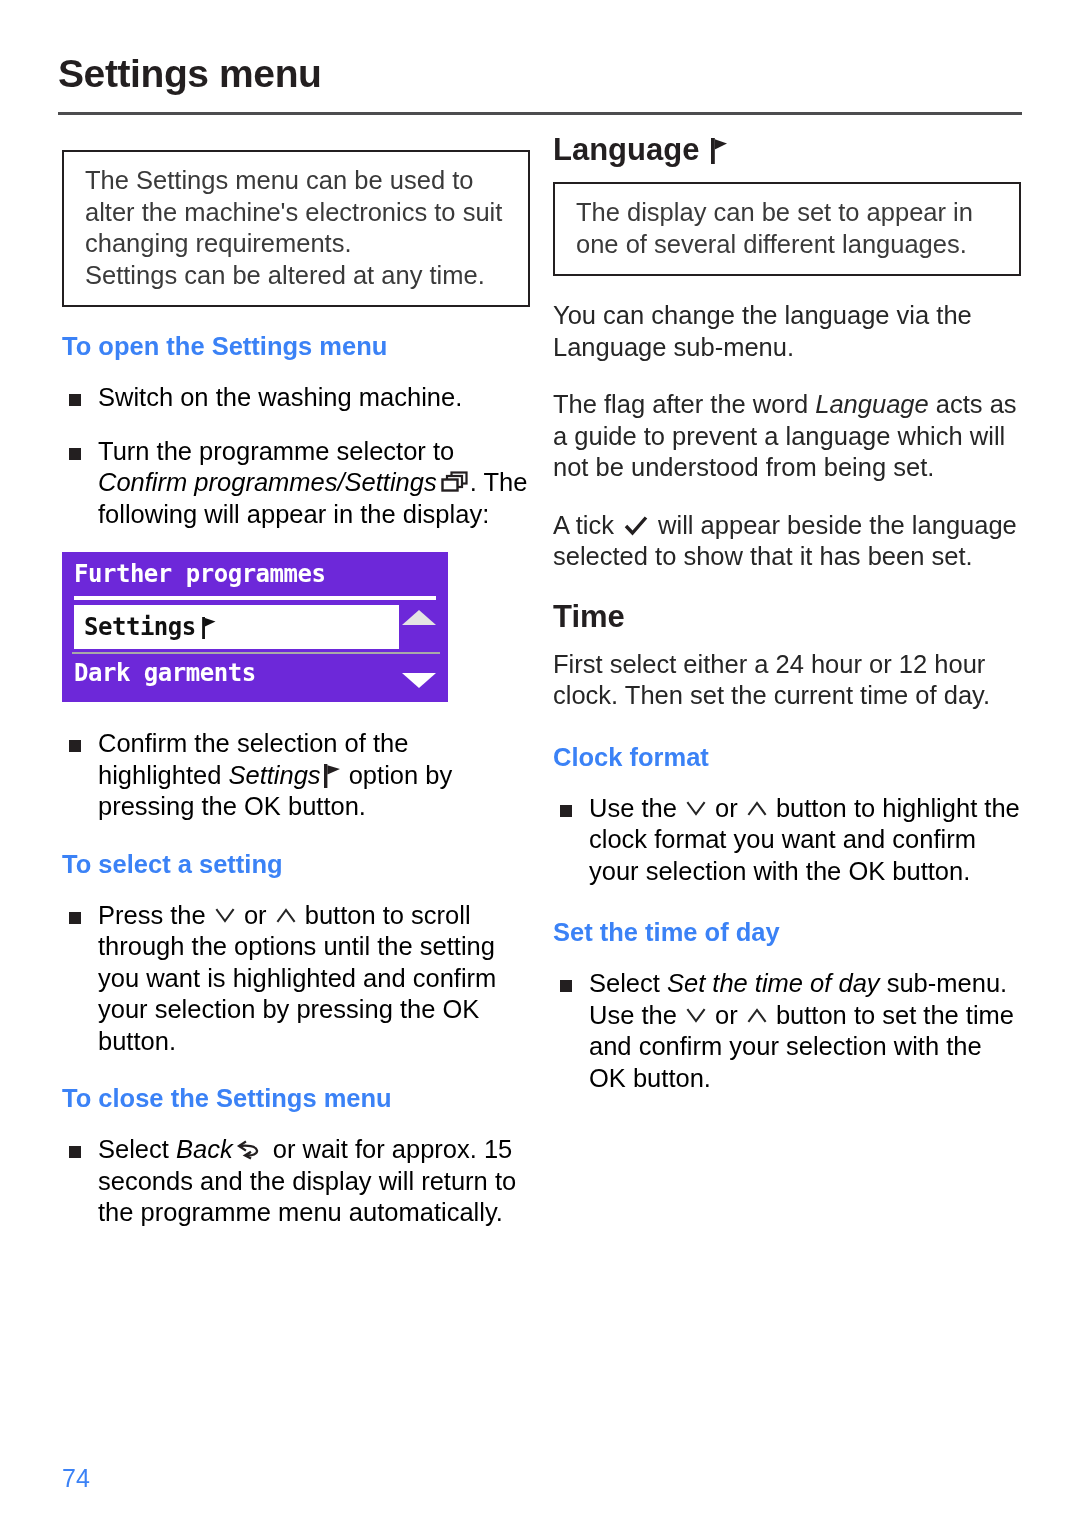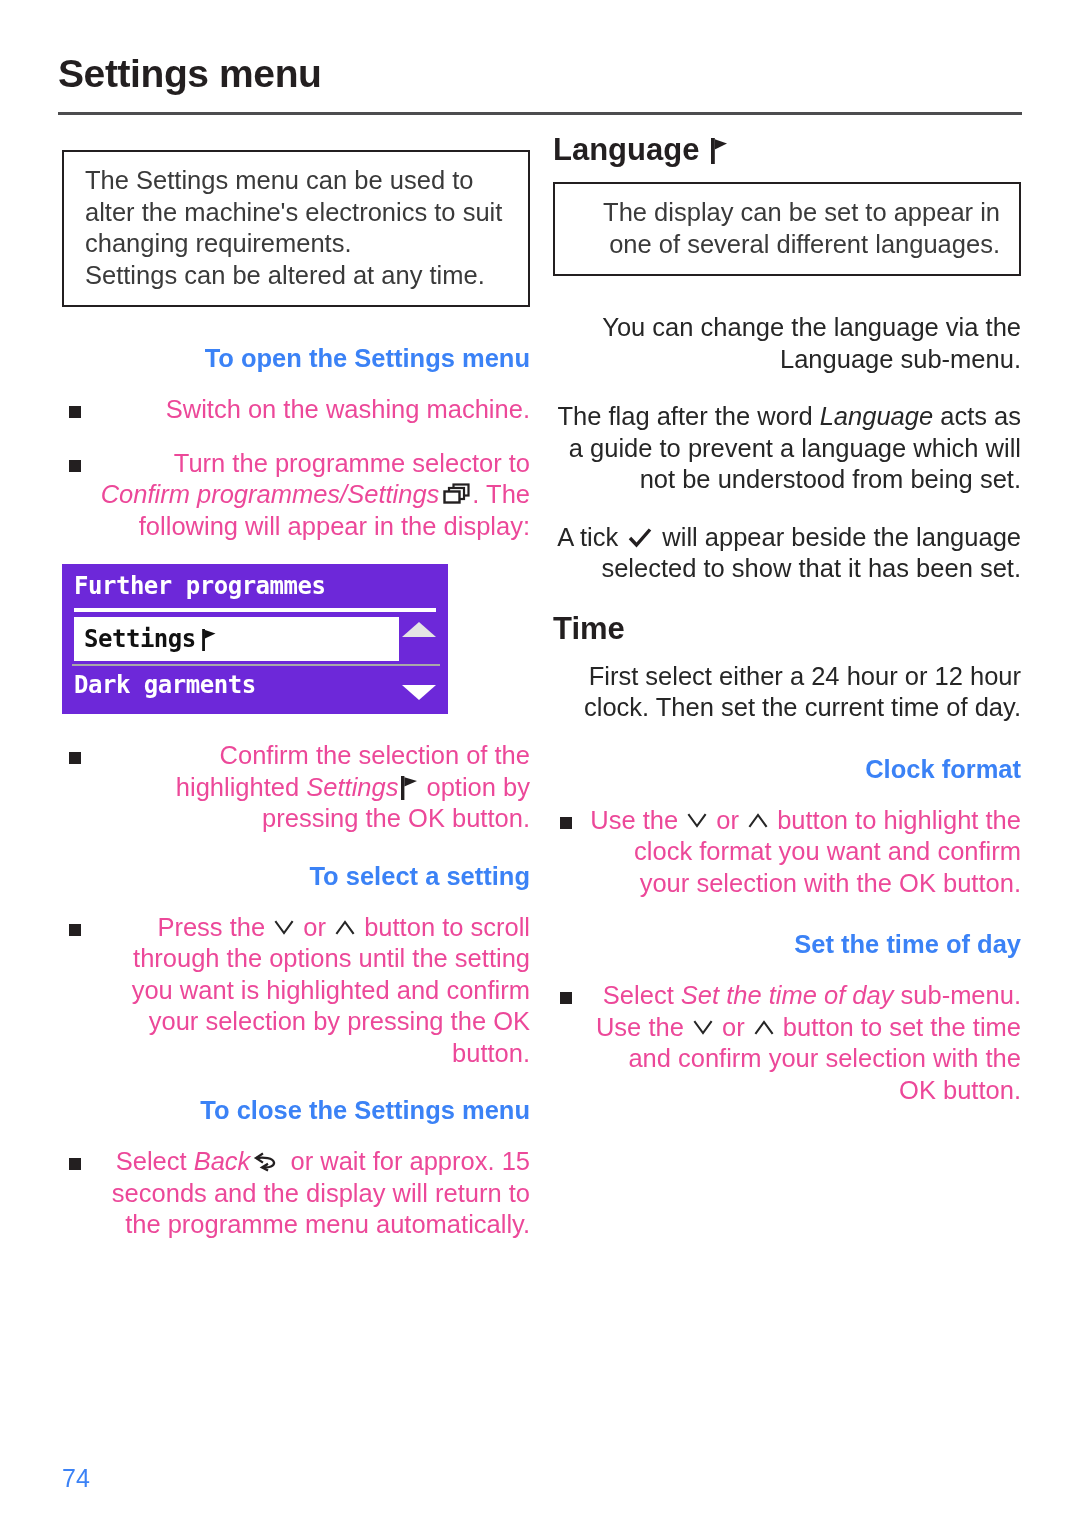--- a/index.html
+++ b/index.html
@@ -56,21 +56,21 @@
     font-size: 25.5px;
     line-height: 31.5px;
     margin: 0 0 0 0;
     color: #262626;
     font-weight: 400;
   }
 
   .boxed {
     border: 2px solid #231f20;
     padding: 13px 19px 14px 21px;
-    margin-bottom: 36px;
+    margin-bottom: 24px;
     box-sizing: border-box;
   }
   .boxed .para { color: #3a3a3a; }
 
   .subhead {
     font-size: 25.5px;
     font-weight: bold;
     line-height: 31px;
     color: #3b82f6;
     margin: 0 0 20px 0;
@@ -79,31 +79,31 @@
     font-size: 31px;
     font-weight: bold;
     line-height: 36px;
     color: #231f20;
     margin: 0 0 14px 0;
     display: flex;
     align-items: center;
     gap: 9px;
   }
 
-  .block { margin-bottom: 26px; text-align: right; }
+  .block { margin-bottom: 26px; }
   .block:last-child { margin-bottom: 0; }
 
   
   .bullet {
     position: relative;
     padding-left: 36px;
     margin-bottom: 22px;
     font-size: 25.5px;
     line-height: 31.5px;
-    color: #ec4899;
+    color: #000000;
   }
   .bullet:before {
     content: "";
     position: absolute;
     left: 7px;
     top: 12px;
     width: 12px;
     height: 12px;
     background: #231f20;
   }

